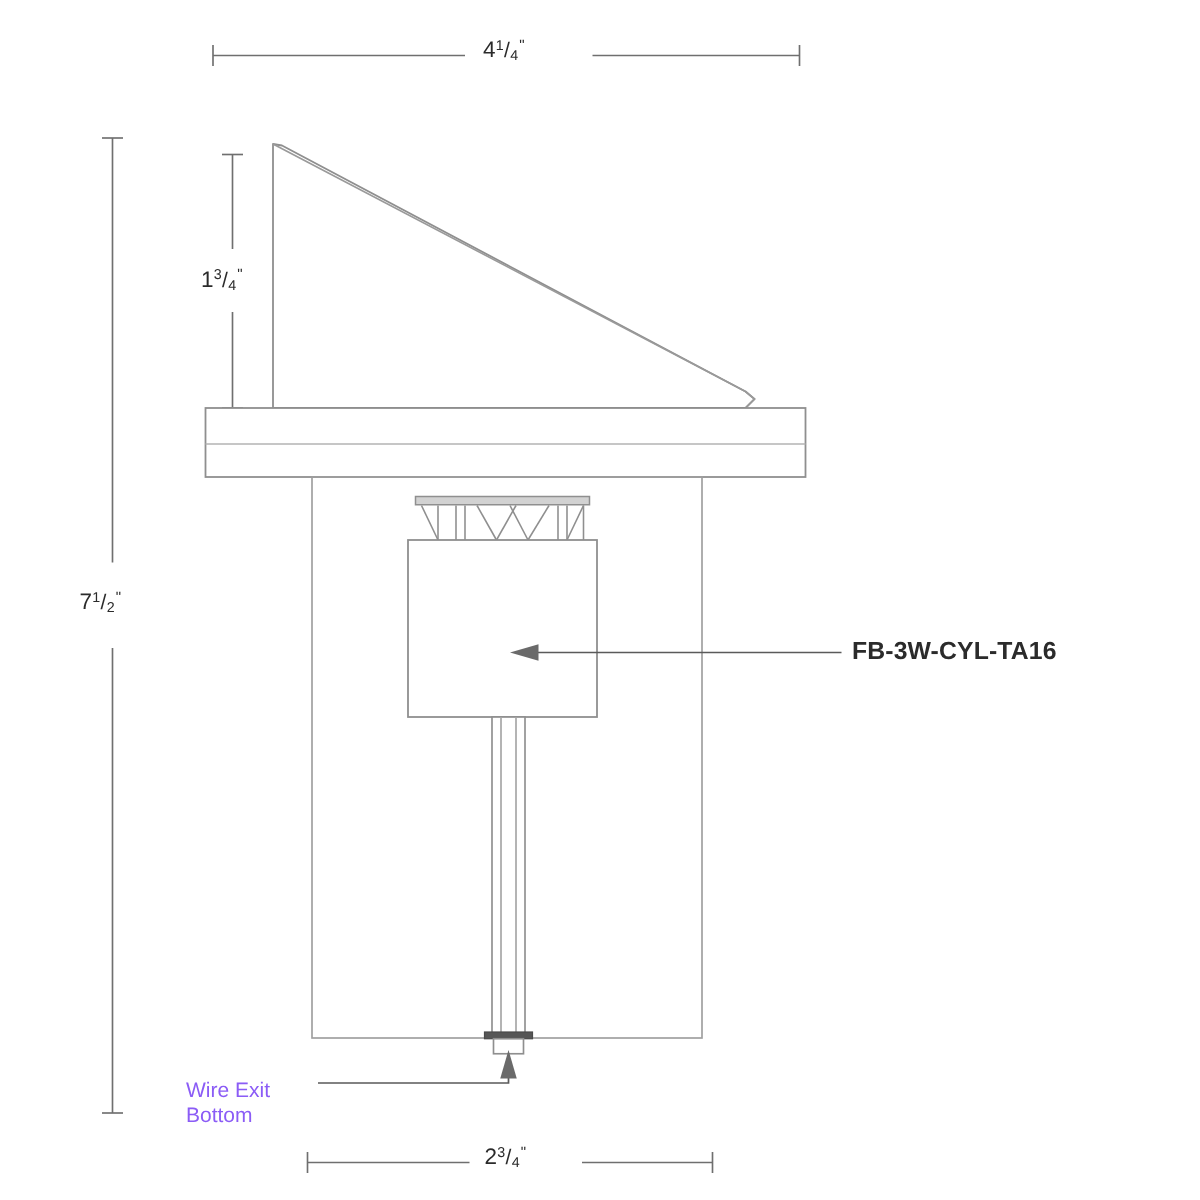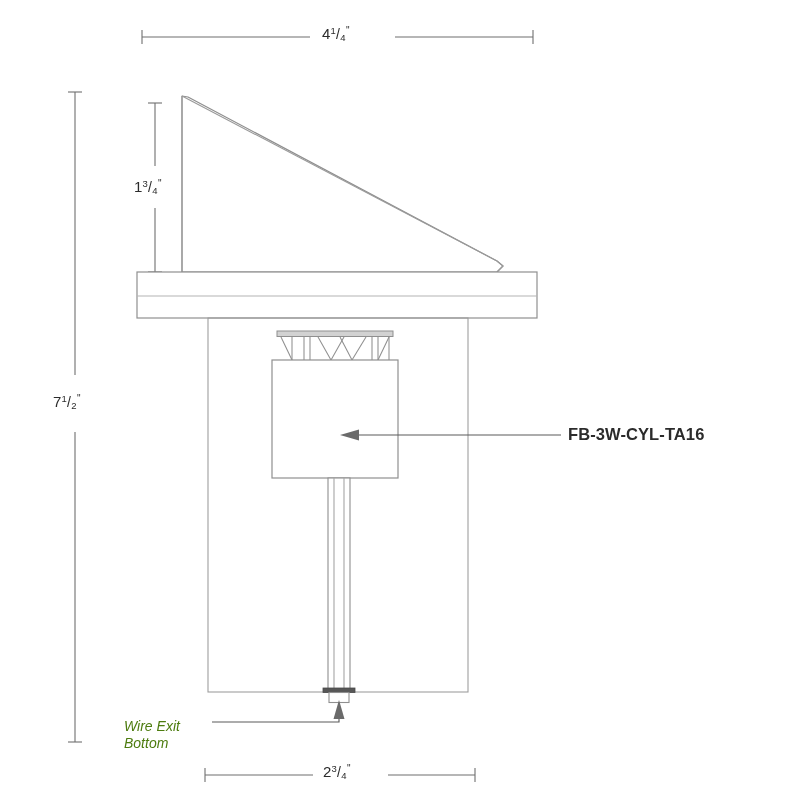--- a/index.html
+++ b/index.html
@@ -67,24 +67,23 @@
     font-size: 16.5px;
     color: #2b2b2b;
     white-space: nowrap;
     letter-spacing: 0.1px;
     font-weight: bold;
   }
   .note-label {
     position: absolute;
     font-family: "Liberation Sans", sans-serif;
     font-size: 14px;
-    color: #4d7c0f;
+    color: #8b5cf6;
     line-height: 17px;
     white-space: nowrap;
-    font-style: italic;
   }
 </style>
 </head>
 <body>
 
 <div id="sheet">
 
   <svg viewBox="0 0 800 800" xmlns="http://www.w3.org/2000/svg">
 
     <g stroke="#6f6f6f" stroke-width="1.1" fill="none">

